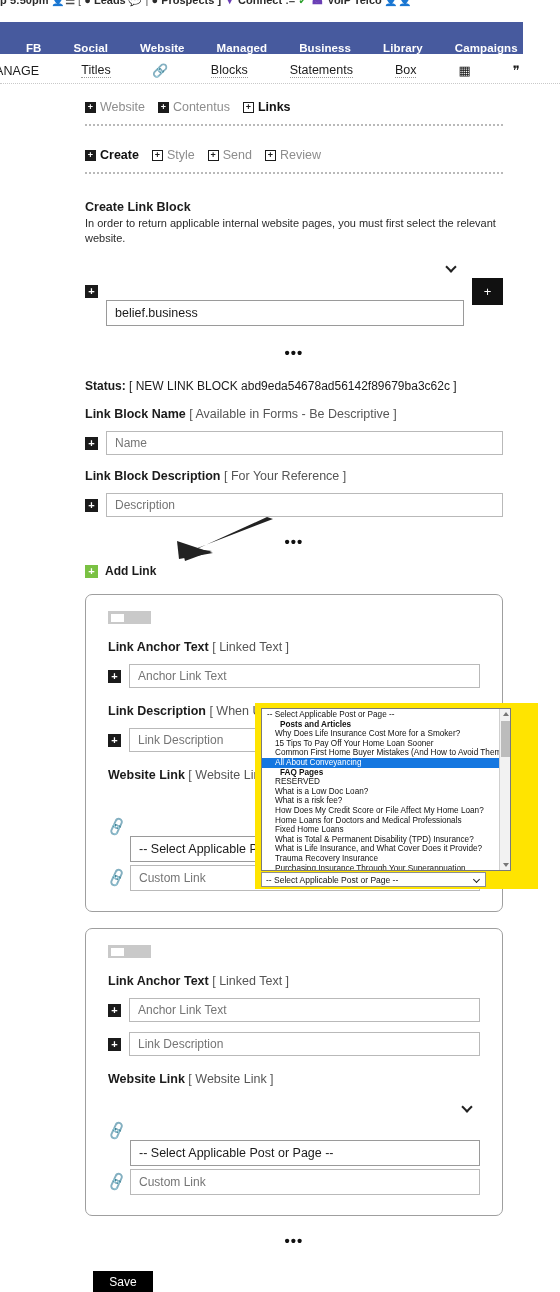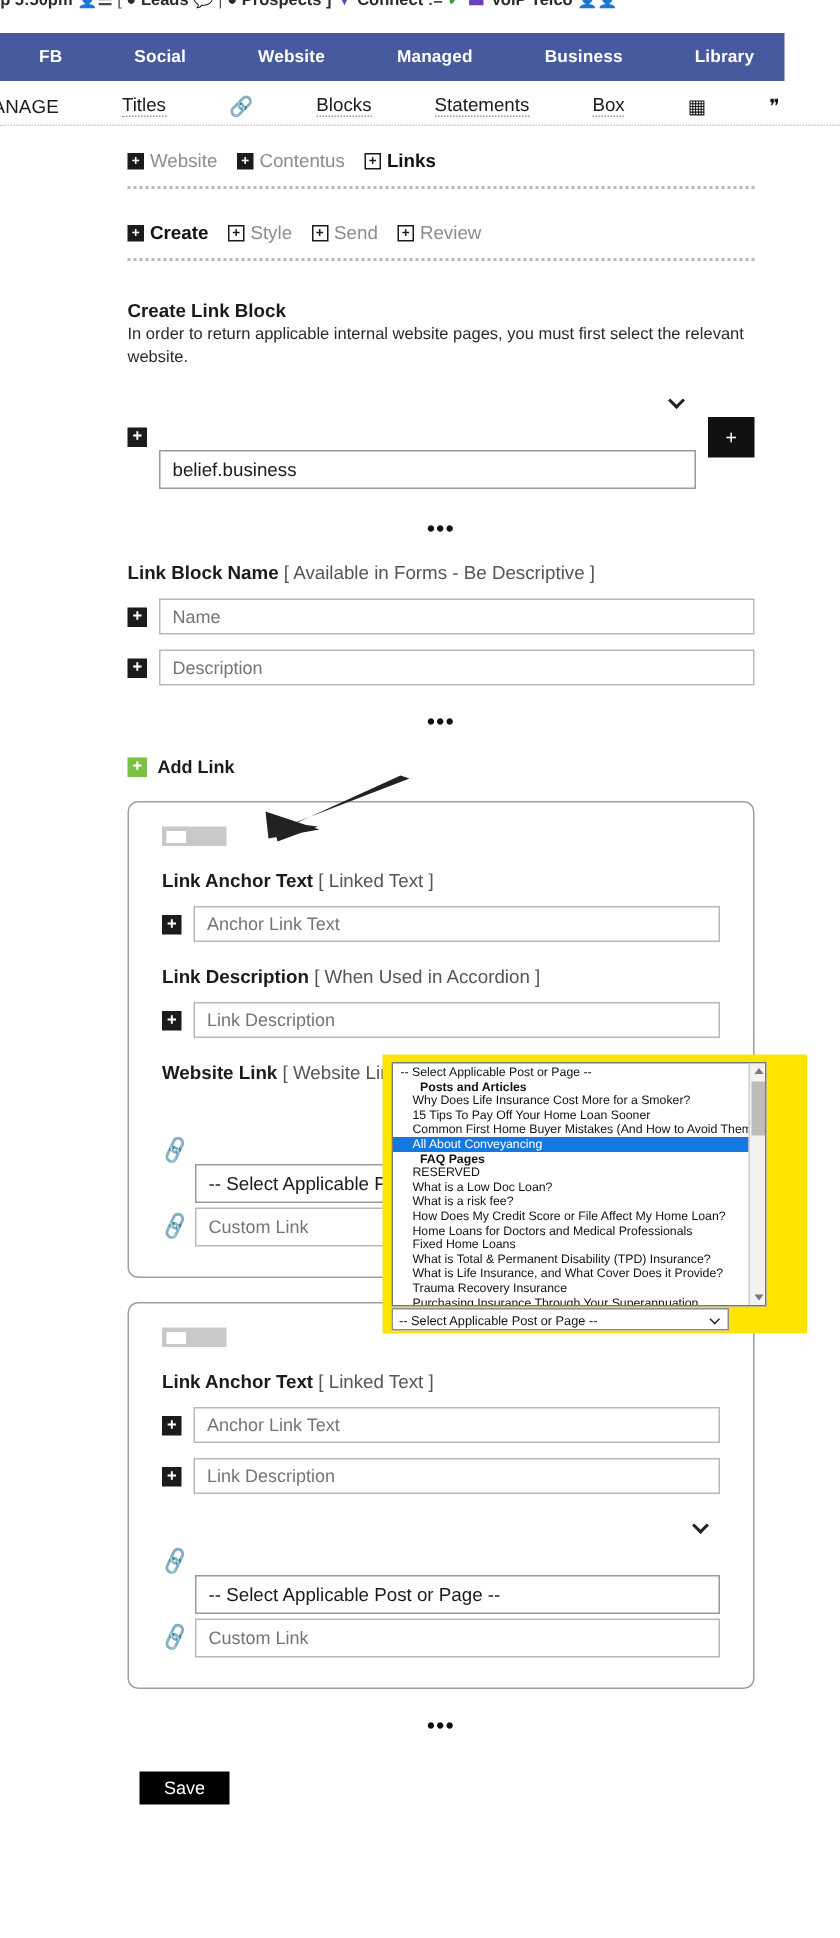--- a/index.html
+++ b/index.html
@@ -26,32 +26,32 @@
   .topstrip .inner{ position:absolute; top:-5px; left:-6px; }
   .topstrip .sep{ color:#555; font-weight:normal; }
   .topstrip .gl{ color:#4c4c4c; }
   .topstrip .green{ color:#2aa02a; }
   .topstrip .purple{ color:#6a3fb5; }
 
   
   .navbar{
     position:absolute; top:22px; left:0; width:523px; height:32px;
     background:#475a9e;
-    display:flex; align-items:center;gap:48px;
+    display:flex; align-items:flex-end;
   }
   .navbar .nav-item{
     color:#ffffff;
     font-size:11.5px;
     font-weight:bold;
     letter-spacing:.1px;
     cursor:pointer;
     white-space:nowrap;
   }
   .navbar .nav-item:nth-child(1){ margin-left:26px; }
-  .navbar .nav-item + .nav-item{ }
+  .navbar .nav-item + .nav-item{ margin-left:32px; }
 
   
   .managebar{
     position:absolute; top:58px; left:0; width:560px; height:26px;
     display:flex; align-items:center; white-space:nowrap;
     font-size:12.5px; color:#1b1b1b;
     background:#fff;
     border-bottom:1px dotted #c9c9c9;
   }
   .managebar .mb{ margin-right:6px; cursor:pointer;margin-left:36px; }
@@ -299,30 +299,38 @@
           <option>belief.business</option>
         </select>
         <span class="chev"></span>
       </span>
       <span class="plusbtn">+</span>
     </div>
   </div>
 
   <div class="ellipsis" style="margin-top:18px;">•••</div>
 
+  <div class="statusline" style="margin-top:18px;">
+    <b>Status:</b>
+    <span>[ NEW LINK BLOCK abd9eda54678ad56142f89679ba3c62c ]</span>
+  </div>
 
   <div class="lbl">
     <b>Link Block Name</b>
     <span class="muted">[ Available in Forms - Be Descriptive ]</span>
   </div>
   <div class="fieldrow">
     <span class="sqplus big">+</span>
     <input class="txt" type="text" placeholder="Name" style="">
   </div>
 
+  <div class="lbl">
+    <b>Link Block Description</b>
+    <span class="muted">[ For Your Reference ]</span>
+  </div>
   <div class="fieldrow">
     <span class="sqplus big">+</span>
     <input class="txt" type="text" placeholder="Description" style="">
   </div>
 
   <div class="ellipsis" style="margin-top:16px;">•••</div>
 
   <div style="display:flex;align-items:center;gap:7px;margin-top:14px;">
     <span class="sqplus green">+</span>
     <b style="font-size:12px;">Add Link</b>
@@ -378,20 +386,24 @@
     <div class="fieldrow">
       <span class="sqplus big">+</span>
       <input class="txt" type="text" placeholder="Anchor Link Text" style="">
     </div>
 
     <div class="fieldrow">
       <span class="sqplus big">+</span>
       <input class="txt" type="text" placeholder="Link Description" style="">
     </div>
 
+    <div class="lbl">
+      <b>Website Link</b>
+      <span class="muted">[ Website Link ]</span>
+    </div>
     <div class="fieldrow">
       <span class="linkicon">🔗</span>
       <span class="selwrap">
         <select>
           <option>-- Select Applicable Post or Page --</option>
         </select>
         <span class="chev"></span>
       </span>
     </div>
     <div class="fieldrow" style="margin-top:3px;">

